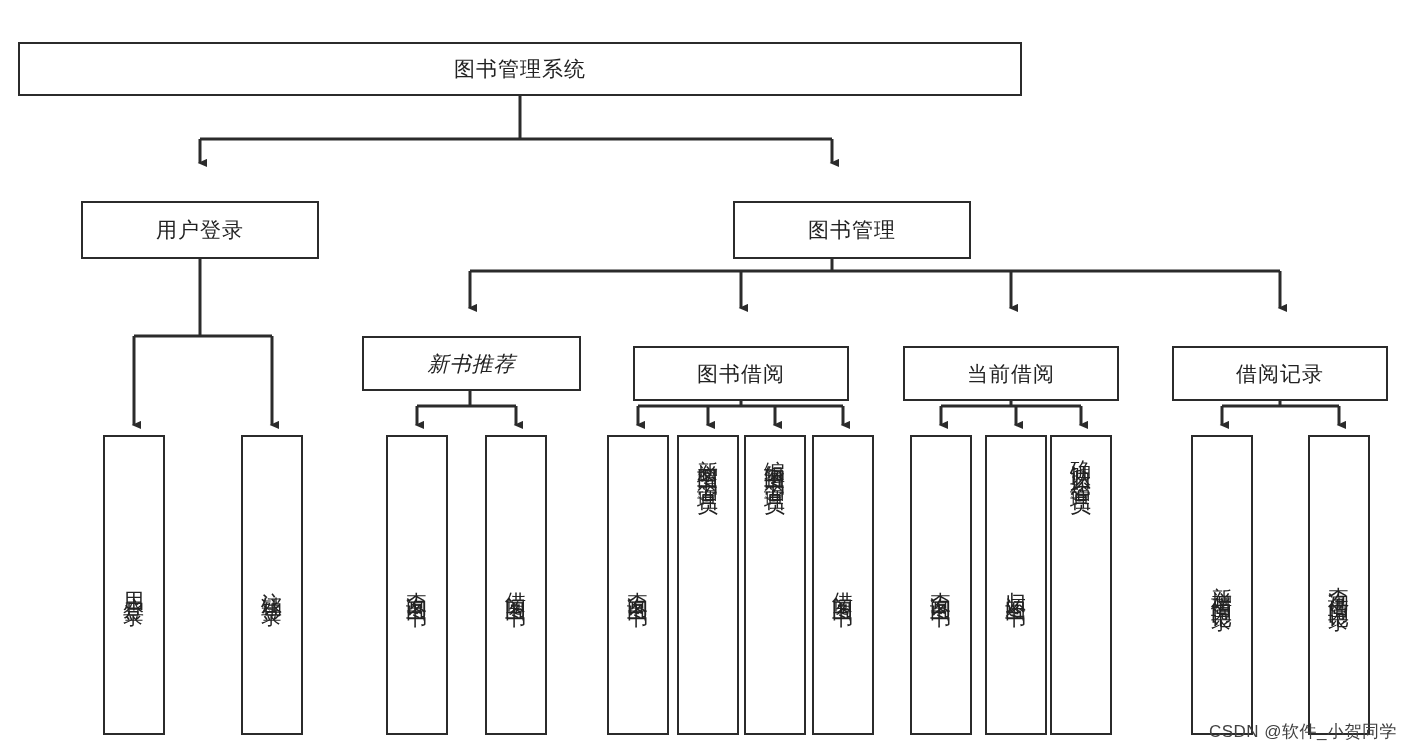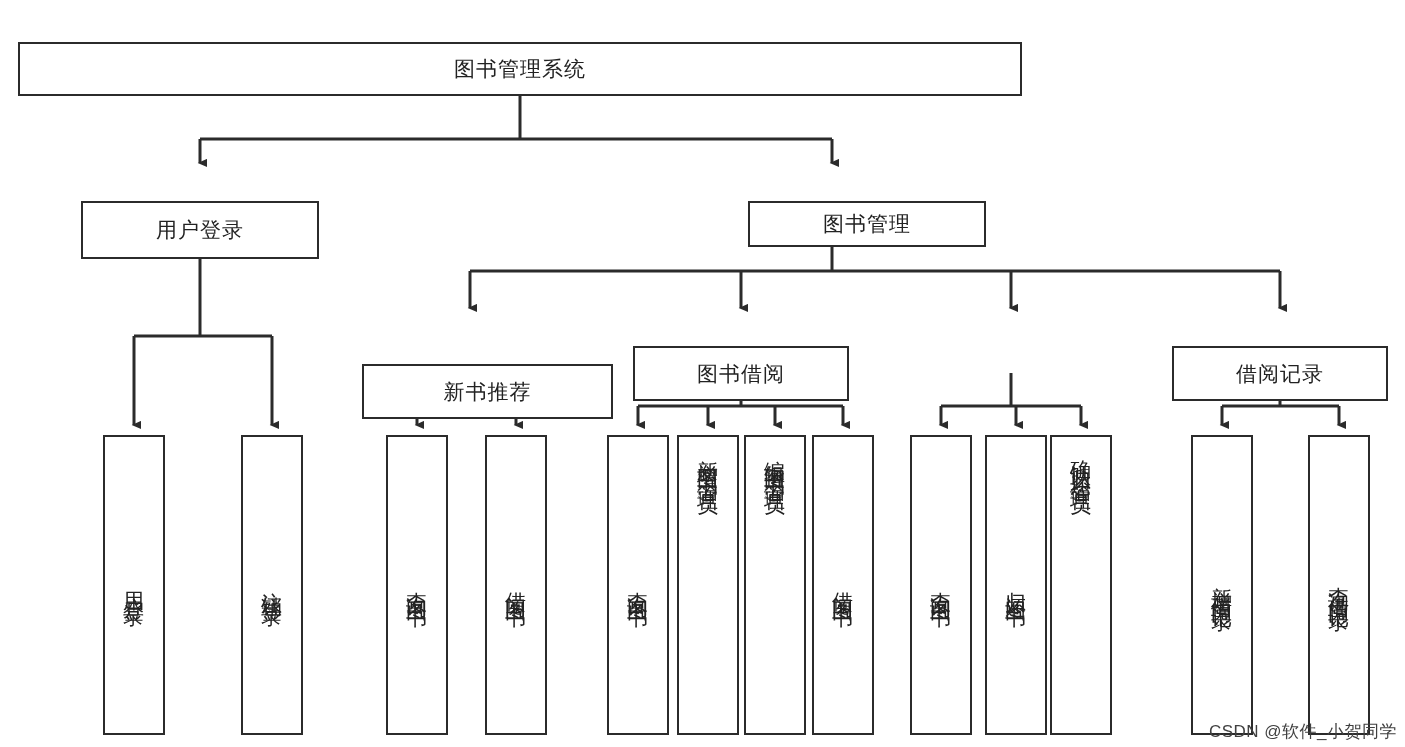--- a/index.html
+++ b/index.html
@@ -133,30 +133,33 @@
     </g>
   </svg>
 
   <div class="node-box node-h" style="left:18px; top:14px; width:1004px; height:54px;">
     <span>图书管理系统</span>
   </div>
 
   <div class="node-box node-h" style="left:81px; top:173px; width:238px; height:58px;">
     <span>用户登录</span>
   </div>
-  <div class="node-box node-h" style="left:748px; top:173px; width:238px; height:46px;">
+  <div class="node-box node-h" style="left:733px; top:173px; width:238px; height:58px;">
     <span>图书管理</span>
   </div>
 
-  <div class="node-box node-h" style="left:362px; top:336px; width:251px; height:55px;">
+  <div class="node-box node-h" style="left:362px; top:308px; width:219px; height:55px;font-style:italic;">
     <span>新书推荐</span>
   </div>
   <div class="node-box node-h" style="left:633px; top:318px; width:216px; height:55px;">
     <span>图书借阅</span>
   </div>
+  <div class="node-box node-h" style="left:903px; top:318px; width:216px; height:55px;">
+    <span>当前借阅</span>
+  </div>
   <div class="node-box node-h" style="left:1172px; top:318px; width:216px; height:55px;">
     <span>借阅记录</span>
   </div>
 
   <div class="node-box node-v short" style="left:103px; top:435px; width:62px; height:300px;">
     <span>用户登录</span>
   </div>
   <div class="node-box node-v short" style="left:241px; top:435px; width:62px; height:300px;">
     <span>注销登录</span>
   </div>

